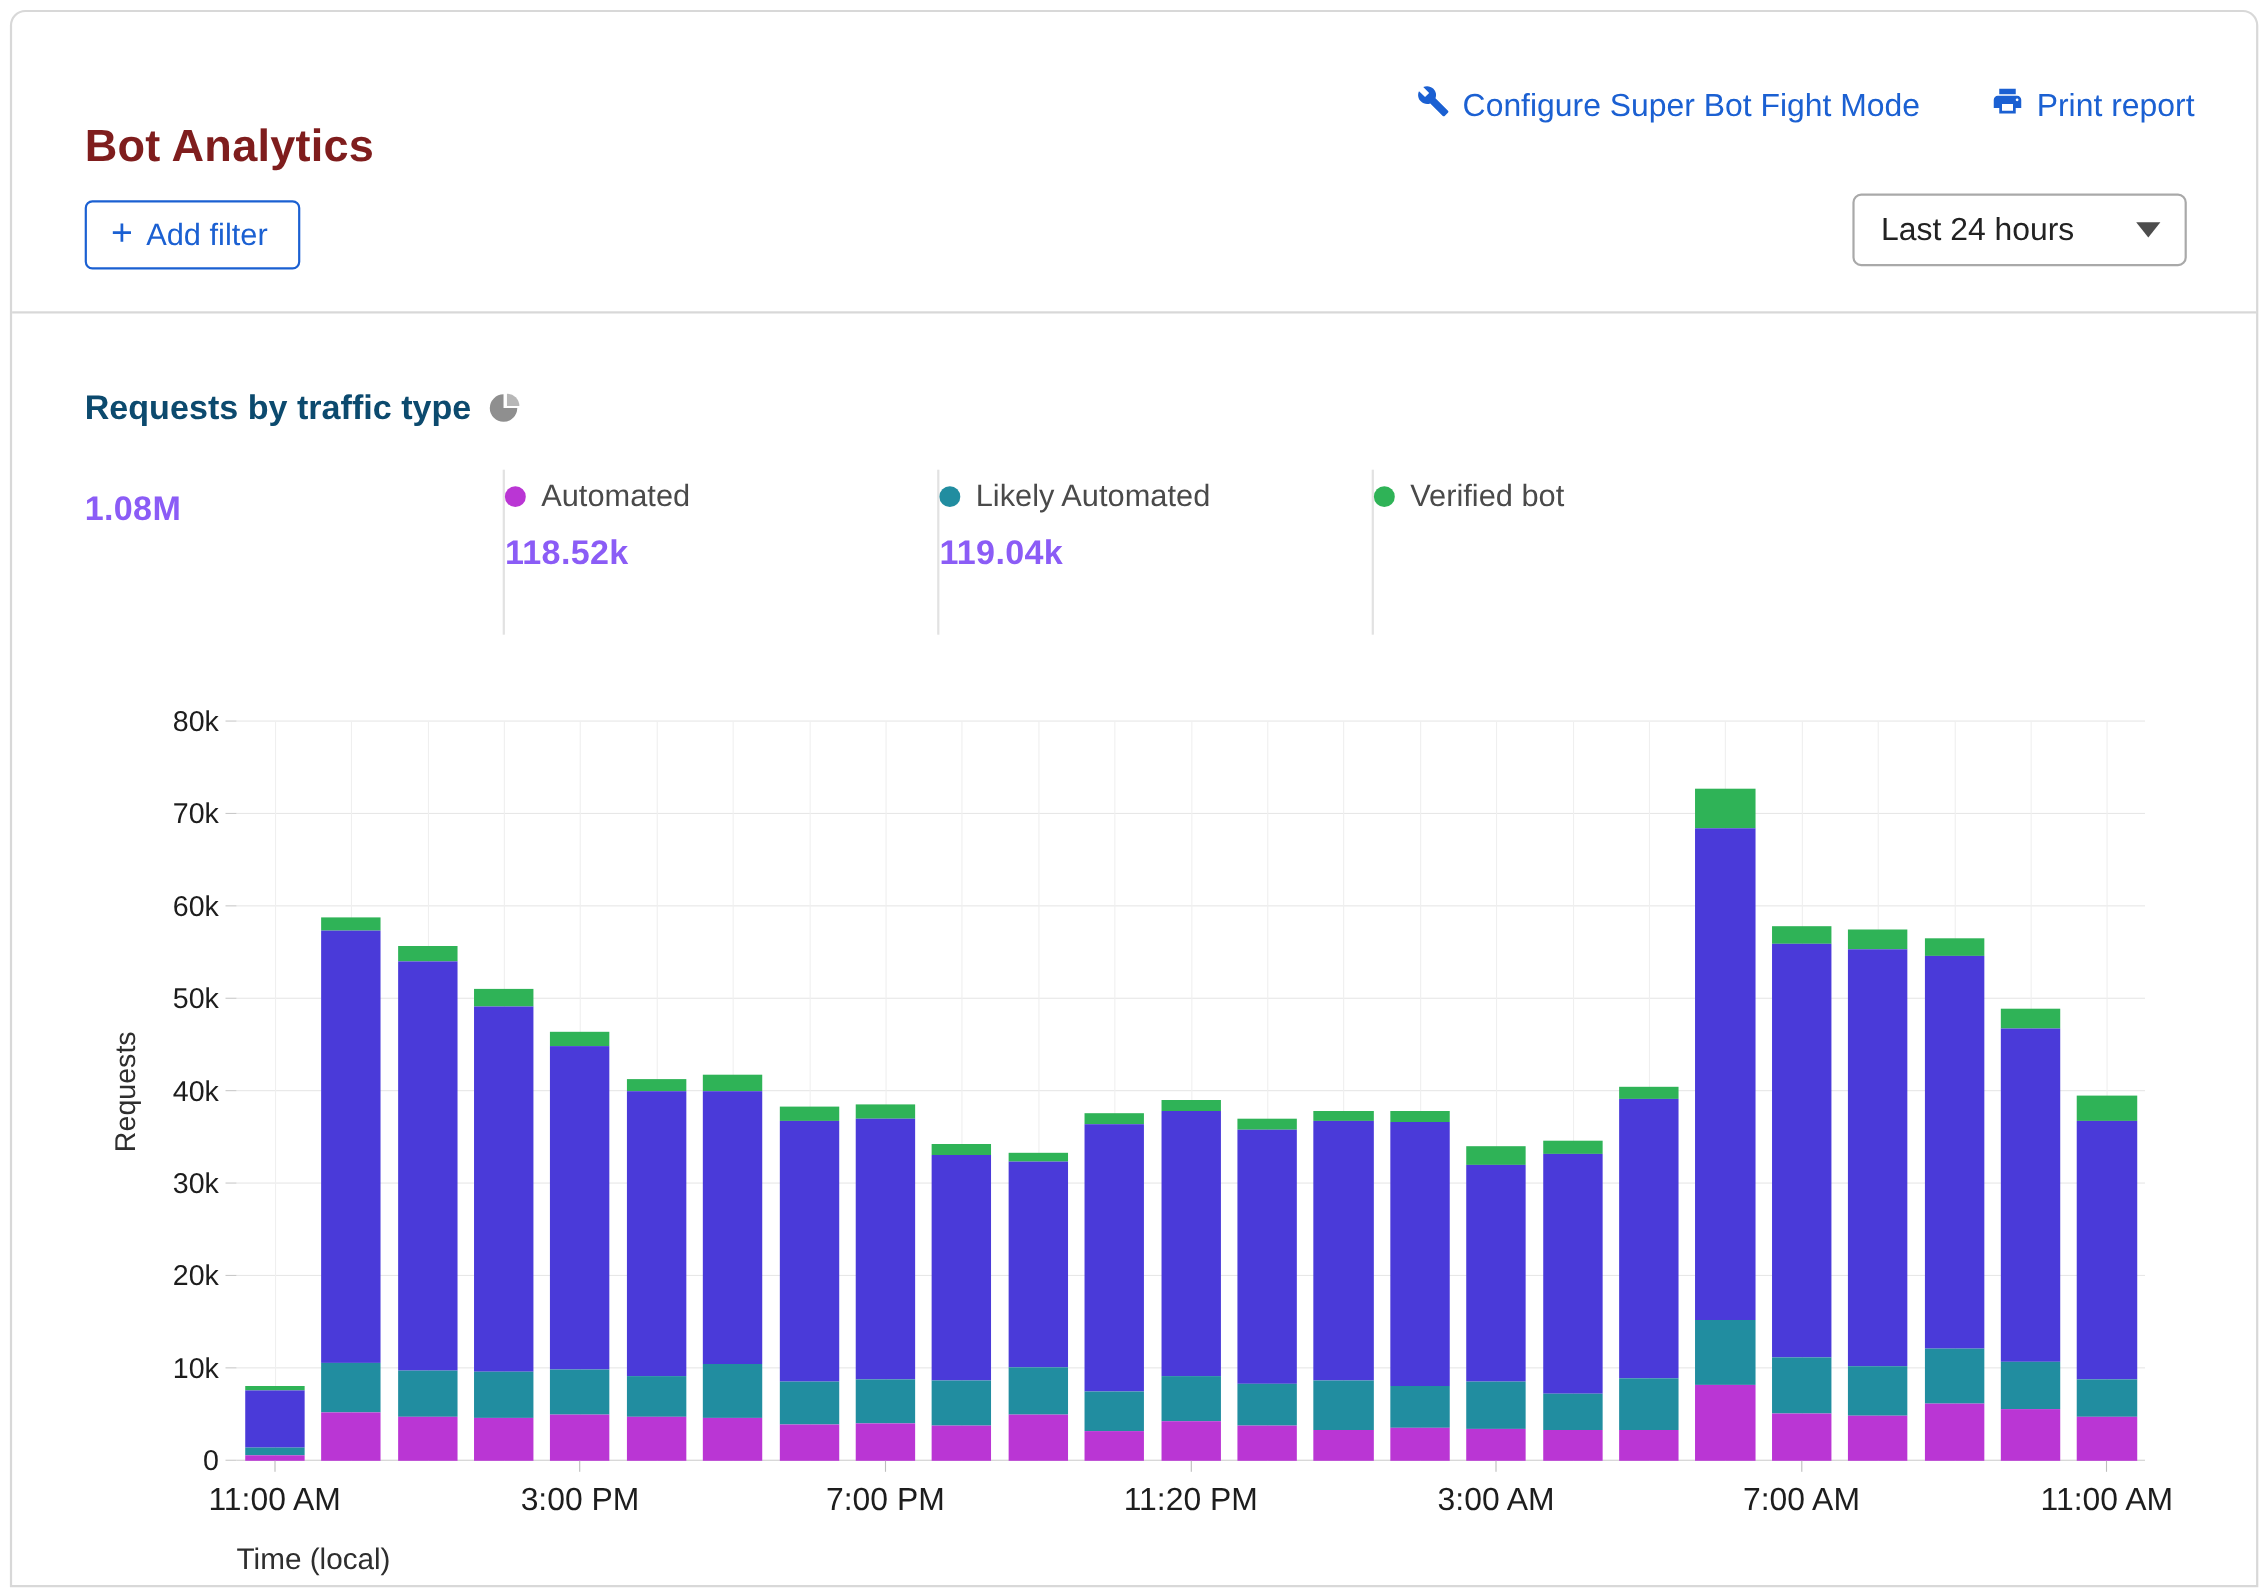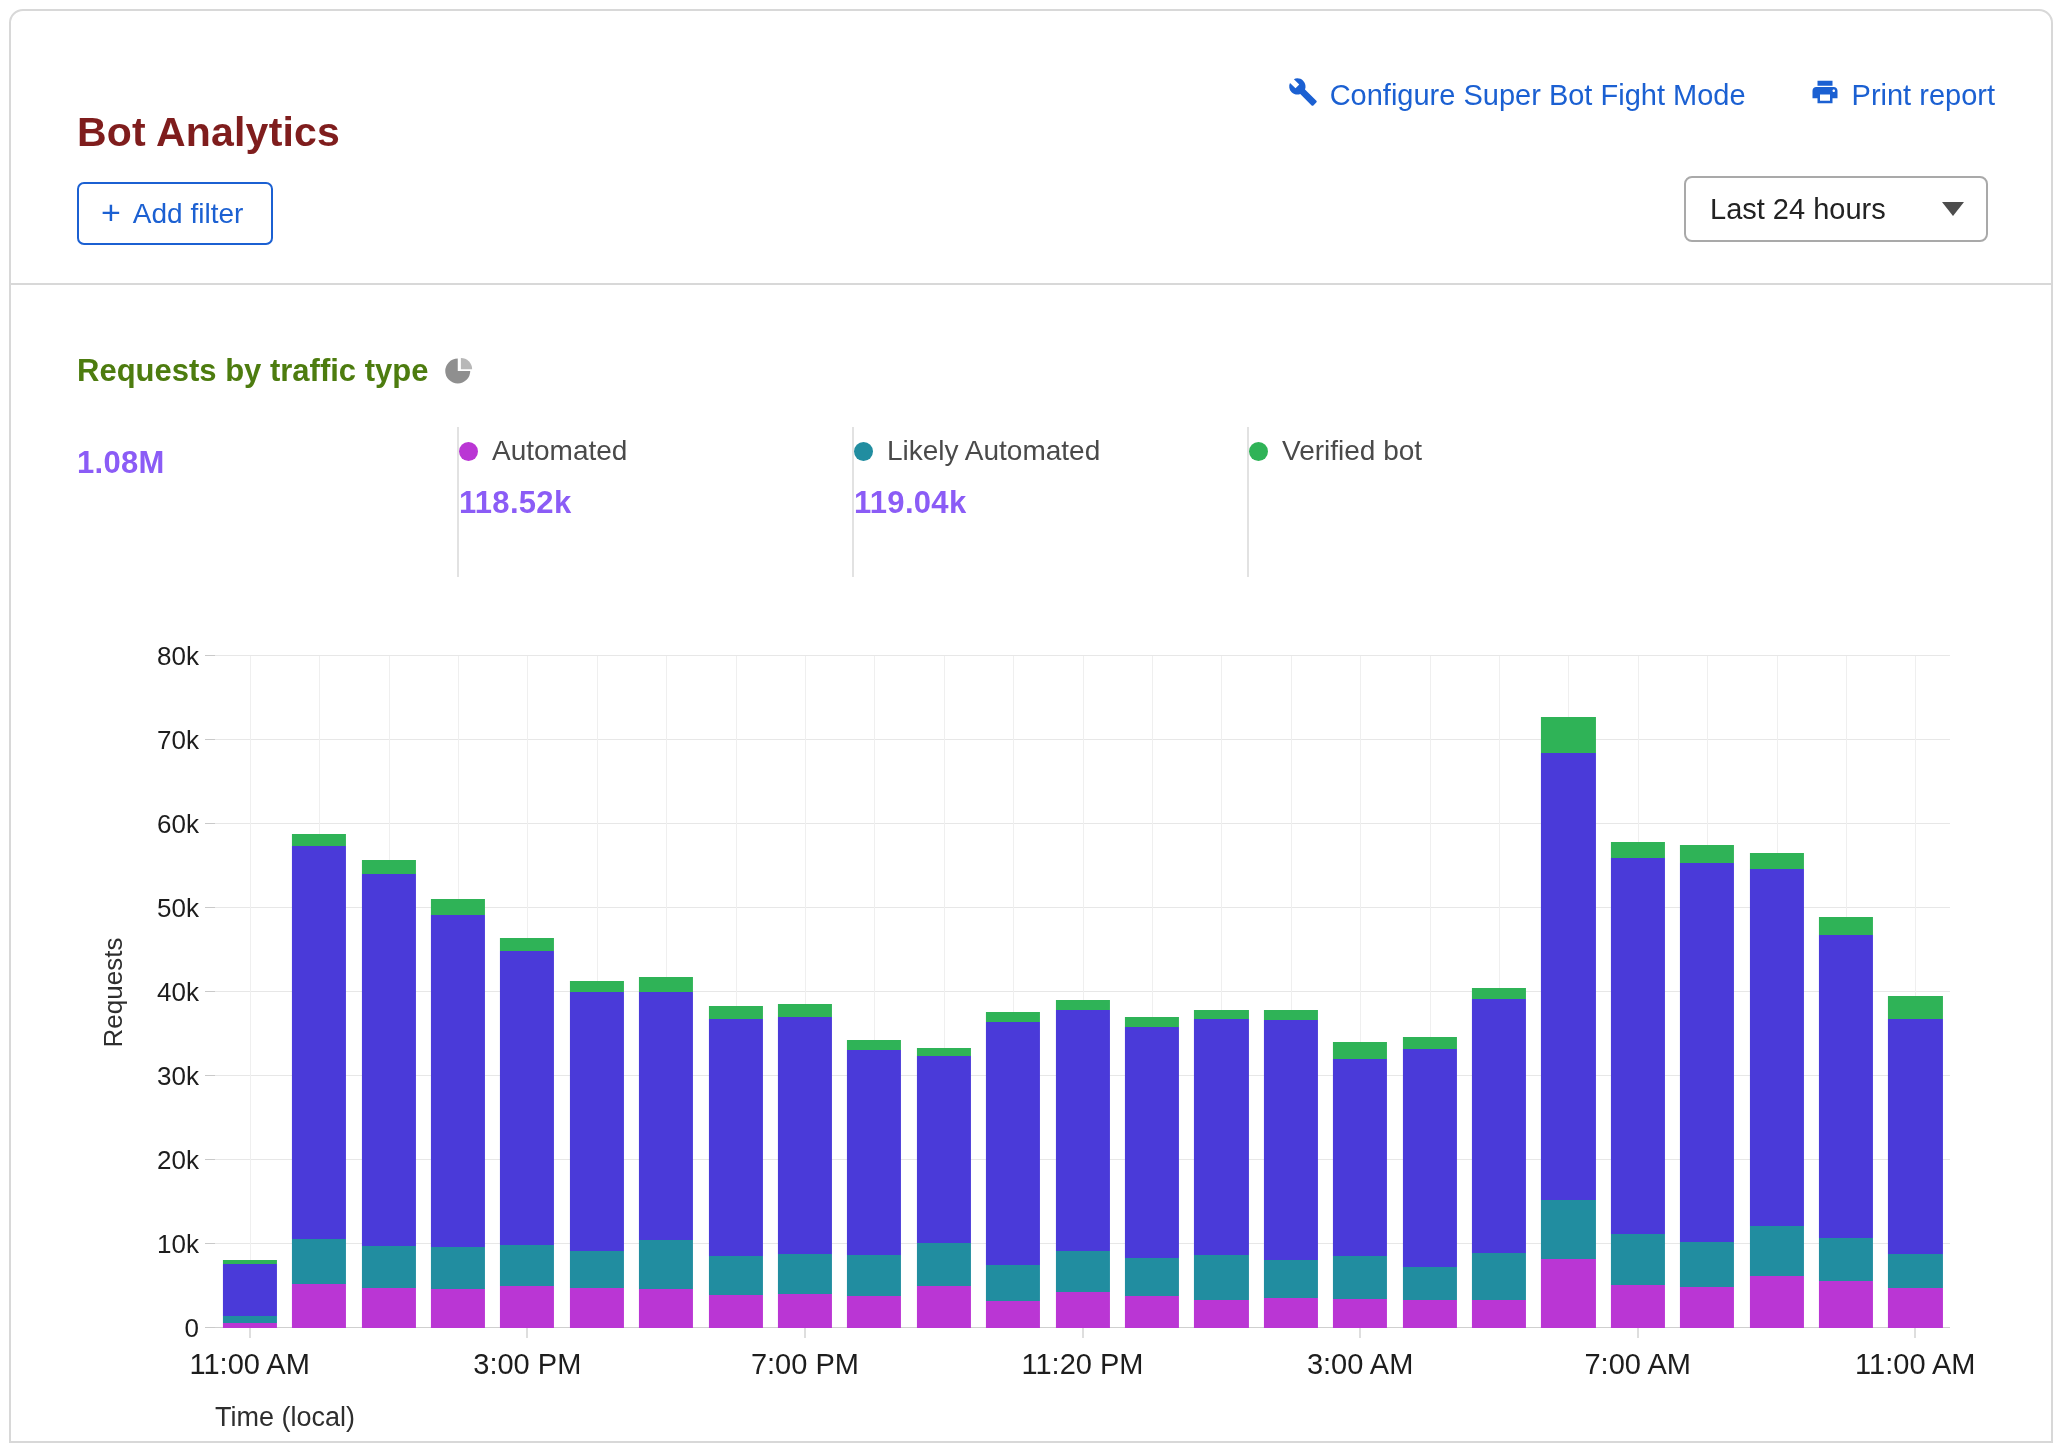--- a/index.html
+++ b/index.html
@@ -20,21 +20,21 @@
                 font-size:28px; font-family:inherit; display:flex; align-items:center; gap:12px; cursor:pointer; }
   .add-filter .plus { font-size:34px; font-weight:400; line-height:1; margin-top:-3px; }
   .select { position:absolute; right:63px; top:165px; width:304px; height:66px; background:#fff;
             border:2px solid #a9a9a9; border-radius:8px; display:flex; align-items:center;
             padding:0 24px; font-size:29px; color:#222; cursor:pointer; }
   .select .caret { position:absolute; right:22px; width:0; height:0;
                    border-left:11px solid transparent; border-right:11px solid transparent; border-top:14px solid #4d4d4d; }
 
   
   .section-row { position:absolute; left:66px; top:342px; display:flex; align-items:center; gap:16px; }
-  .section-title { font-size:31px; font-weight:700; color:#4d7c0f; }
+  .section-title { font-size:31px; font-weight:700; color:#0c4a6e; }
   .pie-icon svg { width:30px; height:30px; display:block; }
 
   
   .stats-row { position:absolute; left:66px; top:416px; right:50px; height:150px; display:flex; }
   .stat { width:395px; border-left:2px solid #e2e2e2; }
   .stat:first-child { width:380px; padding-left:0; border-left:none; }
   .stat:last-child { flex:1; }
   .stat-label { display:flex; align-items:center; gap:14px; font-size:28px; color:#4a4a4a; margin-top:8px; }
   .dot { width:19px; height:19px; border-radius:50%; flex:0 0 auto; }
   .stat-value { font-size:31px; font-weight:700; color:#8b5cf6; margin-top:18px; letter-spacing:.3px; }

